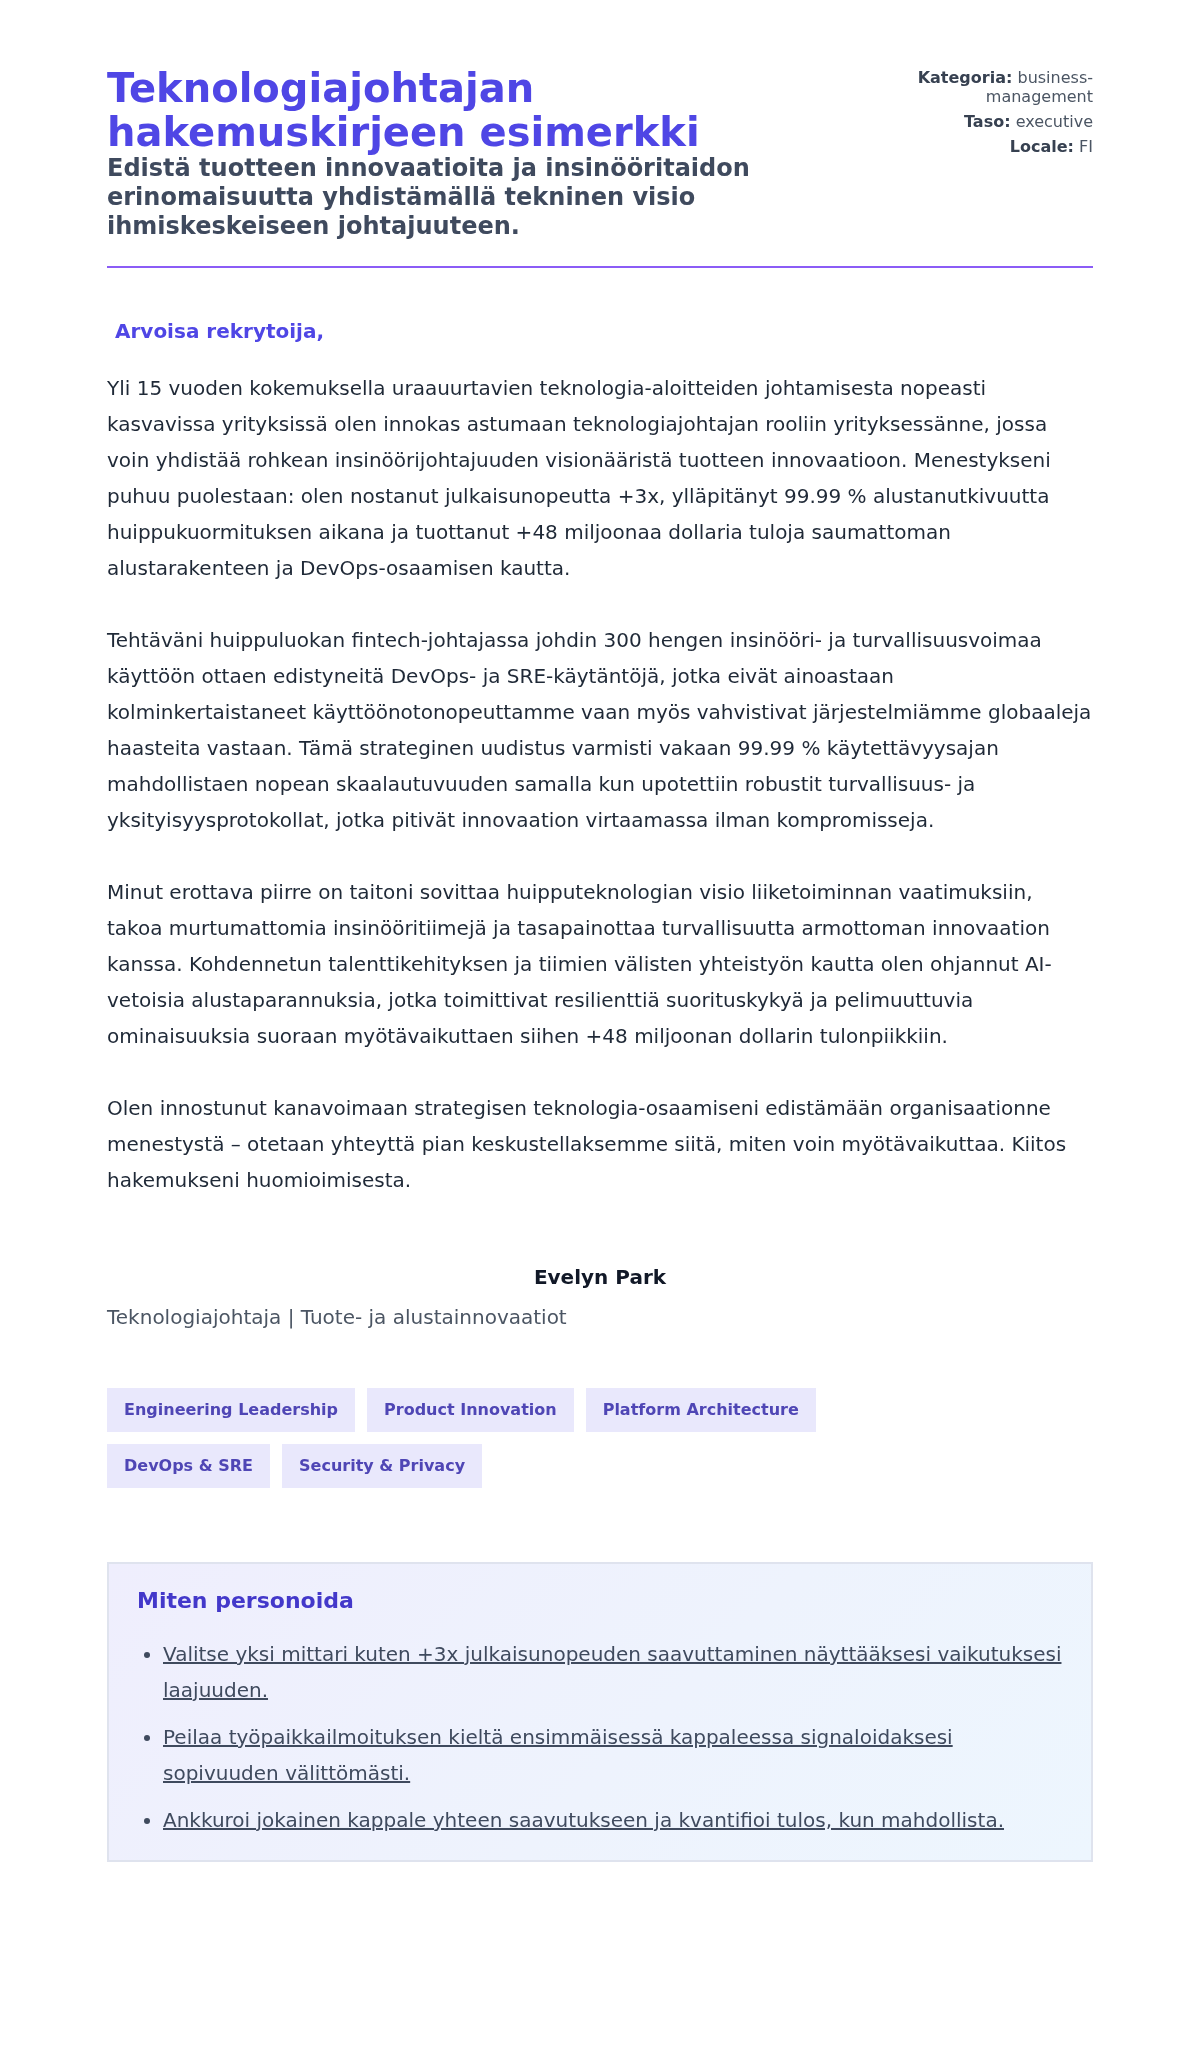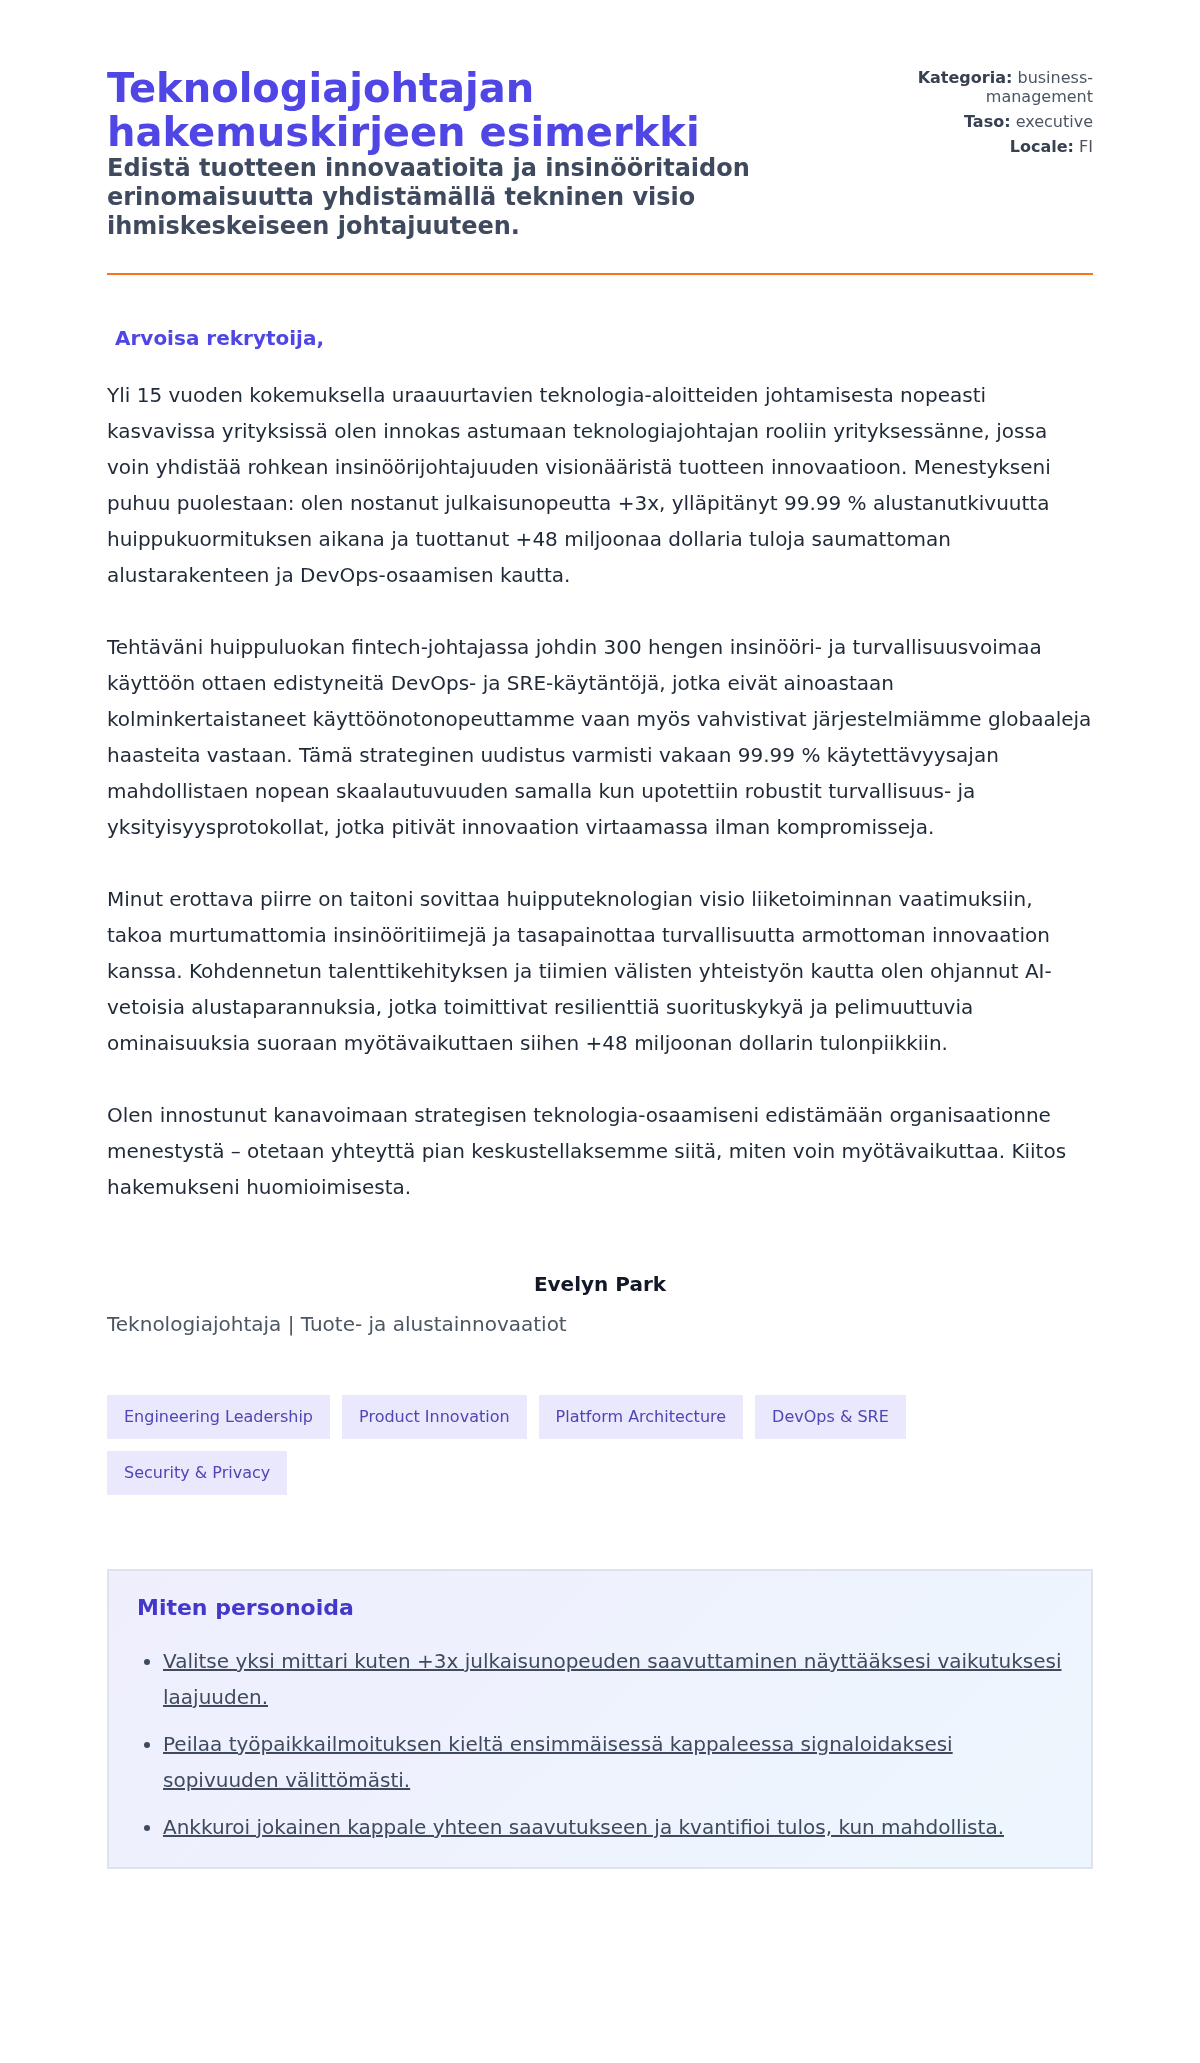--- a/index.html
+++ b/index.html
@@ -17,22 +17,22 @@
       width: 986px;
       margin: 0 auto;
       padding-top: 66px;
       padding-bottom: 68px;
     }
     
     .header {
       display: flex;
       justify-content: space-between;
       align-items: flex-start;
-      padding-bottom: 32px;
-      border-bottom: 2px solid #f97316;
+      padding-bottom: 25px;
+      border-bottom: 2px solid #8b5cf6;
     }
     .header-left {
       width: 700px;
     }
     .title {
       margin: 0;
       font-size: 40px;
       line-height: 44px;
       font-weight: bold;
       color: #4f46e5;
@@ -98,20 +98,21 @@
       gap: 12px 12px;
       width: 870px;
     }
     .tag {
       background: #e9e8fc;
       color: #4f46b5;
       font-size: 16px;
       line-height: 20px;
       padding: 12px 17px;
       white-space: nowrap;
+      font-weight: bold;
     }
     
     .tips {
       margin-top: 74px;
       border: 2px solid #dfe3ee;
       background: linear-gradient(135deg, #efeefd 0%, #eef3fd 55%, #edf6fe 100%);
       padding: 20px 28px 22px 28px;
     }
     .tips-title {
       margin: 0 0 18px 0;

